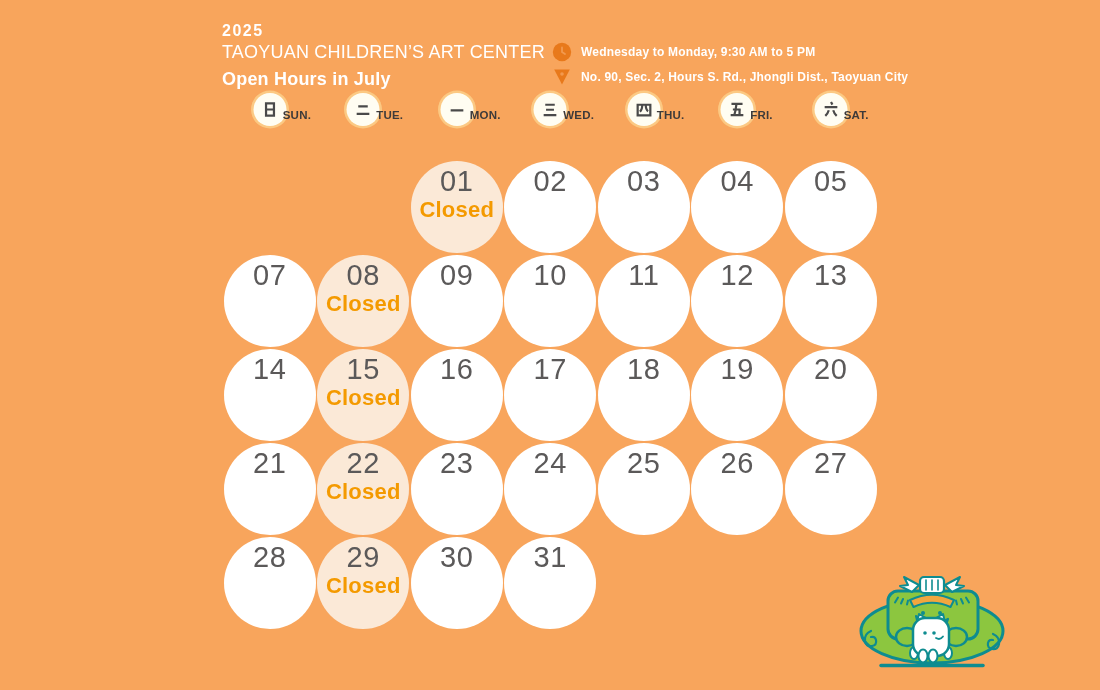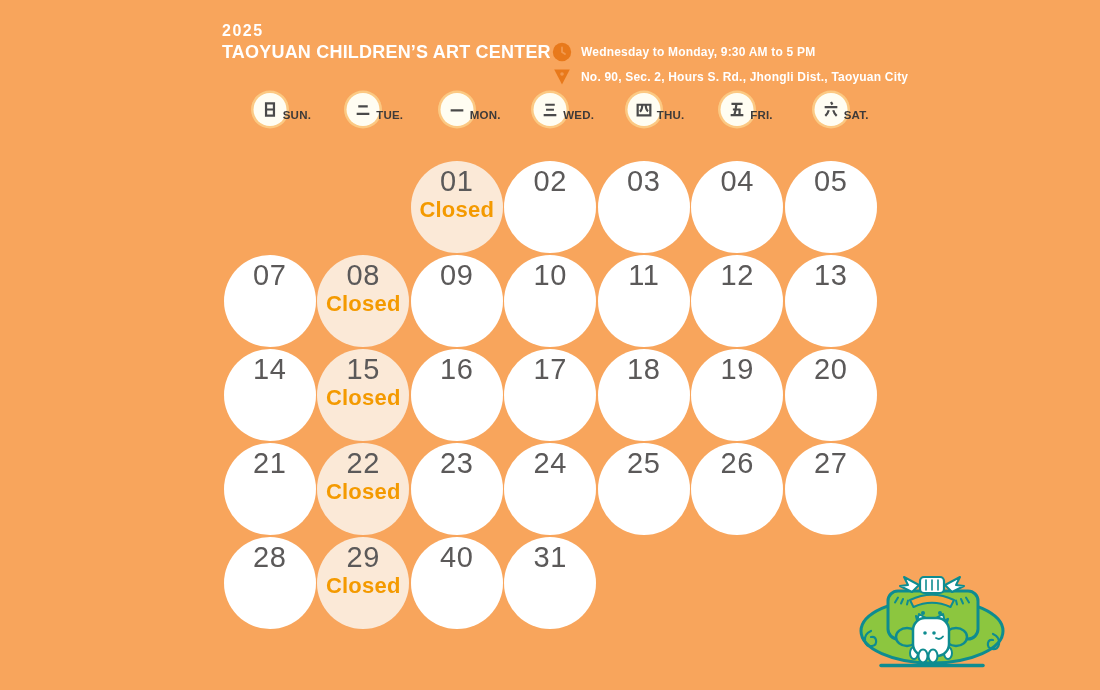--- a/index.html
+++ b/index.html
@@ -5,21 +5,21 @@
   html,body{margin:0;padding:0;}
   .stage{
     position:relative;width:1100px;height:690px;overflow:hidden;
     background:#F8A55C;
     font-family:"Liberation Sans", sans-serif;
     -webkit-font-smoothing:antialiased;
   }
   
   .hdr-left{position:absolute;left:222px;top:21px;color:#FFFFFF;}
   .hdr-year{font-size:16px;font-weight:bold;letter-spacing:1.5px;line-height:20px;}
-  .hdr-title{font-size:18px;font-weight:bold;letter-spacing:.2px;line-height:21px;margin-top:1px;}
+  .hdr-title{font-size:18px;font-weight:normal;letter-spacing:.2px;line-height:21px;margin-top:1px;}
   .hdr-sub{font-size:18px;font-weight:bold;letter-spacing:.2px;line-height:21px;margin-top:6px;}
   .hdr-right{position:absolute;left:551px;top:40px;color:#FFFFFF;}
   .info-row{display:flex;align-items:center;height:23px;margin-bottom:2px;}
   .info-icon{width:22px;height:22px;margin-right:8px;flex:0 0 22px;display:flex;align-items:center;justify-content:center;}
   .info-text{font-size:12px;font-weight:bold;letter-spacing:.2px;white-space:nowrap;text-align:center;}
   
   .weekdays{position:absolute;left:223px;top:93px;display:flex;}
   .wd-cell{position:relative;width:93.5px;height:40px;}
   .wd-circle{
     position:absolute;left:50%;top:0;transform:translateX(-50%);
@@ -53,20 +53,21 @@
   .mascot{position:absolute;left:855px;top:574px;width:154px;height:96px;}
 </style>
 </head>
 <body>
 
 <div class="stage">
 
   <div class="hdr-left">
     <div class="hdr-year">2025</div>
     <div class="hdr-title">TAOYUAN CHILDREN’S ART CENTER</div>
+    <div class="hdr-sub">Open Hours in July</div>
   </div>
 
   <div class="hdr-right">
     <div class="info-row">
       <span class="info-icon">
         <svg width="20" height="20" viewBox="0 0 20 20">
           <circle cx="10" cy="10" r="9.2" fill="#E8791B"></circle>
           <path d="M10,5.5 V10 L13,12" stroke="#F2994F" stroke-width="1.8" fill="none" stroke-linecap="round"></path>
         </svg>
       </span>
@@ -239,21 +240,21 @@
         <span class="day-num">27</span>
       </div>
       <div class="day">
         <span class="day-num">28</span>
       </div>
       <div class="day closed">
         <span class="day-num">29</span>
         <span class="day-closed-label">Closed</span>
       </div>
       <div class="day">
-        <span class="day-num">40</span>
+        <span class="day-num">30</span>
       </div>
       <div class="day">
         <span class="day-num">31</span>
       </div>
     </div>
 
   <svg class="mascot" viewBox="0 0 154 96">
     <g stroke-linejoin="round" stroke-linecap="round">
 
       <ellipse cx="77" cy="57" rx="71" ry="32" fill="#8CC63F" stroke="#0E8C90" stroke-width="3"></ellipse>

